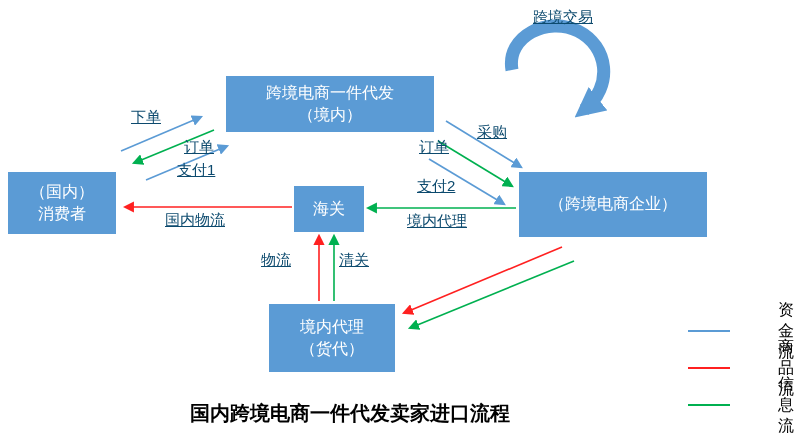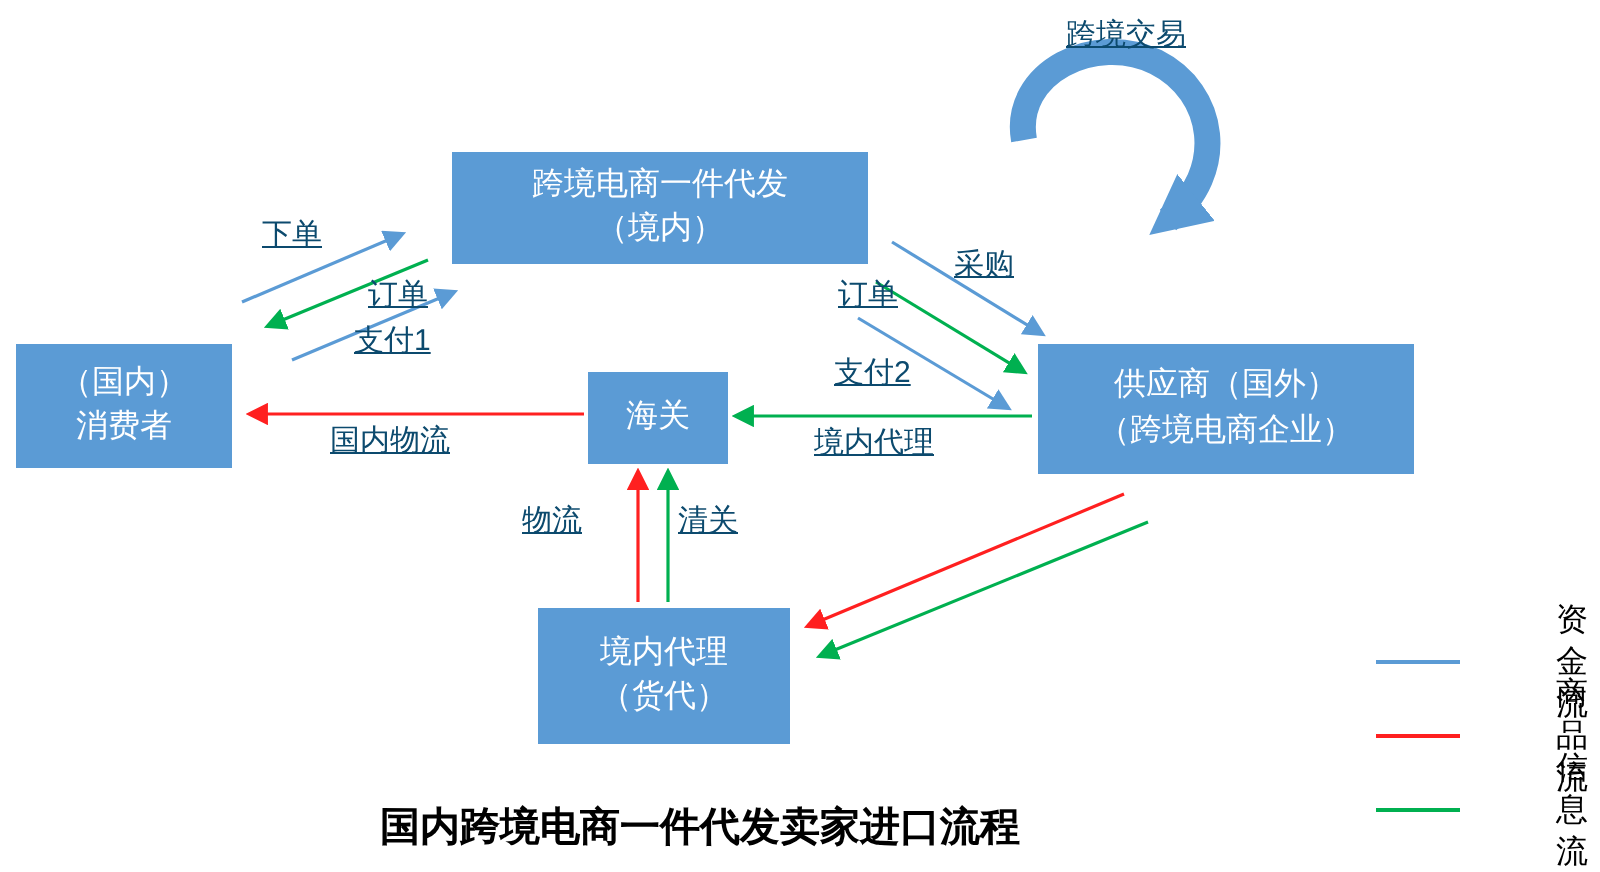--- a/index.html
+++ b/index.html
@@ -79,21 +79,20 @@
     <span>（境内）</span>
   </div>
   <div class="node" id="node-consumer">
     <span>（国内）</span>
     <span>消费者</span>
   </div>
   <div class="node" id="node-customs">
     <span>海关</span>
   </div>
   <div class="node" id="node-supplier">
-    <span>供应商（国外）</span>
     <span>（跨境电商企业）</span>
   </div>
   <div class="node" id="node-logistics">
     <span>境内代理</span>
     <span>（货代）</span>
   </div>
 
   <div class="lbl" style="left:533px; top:8px;">跨境交易</div>
   <div class="lbl" style="left:131px; top:108px;">下单</div>
   <div class="lbl" style="left:184px; top:138px;">订单</div>

